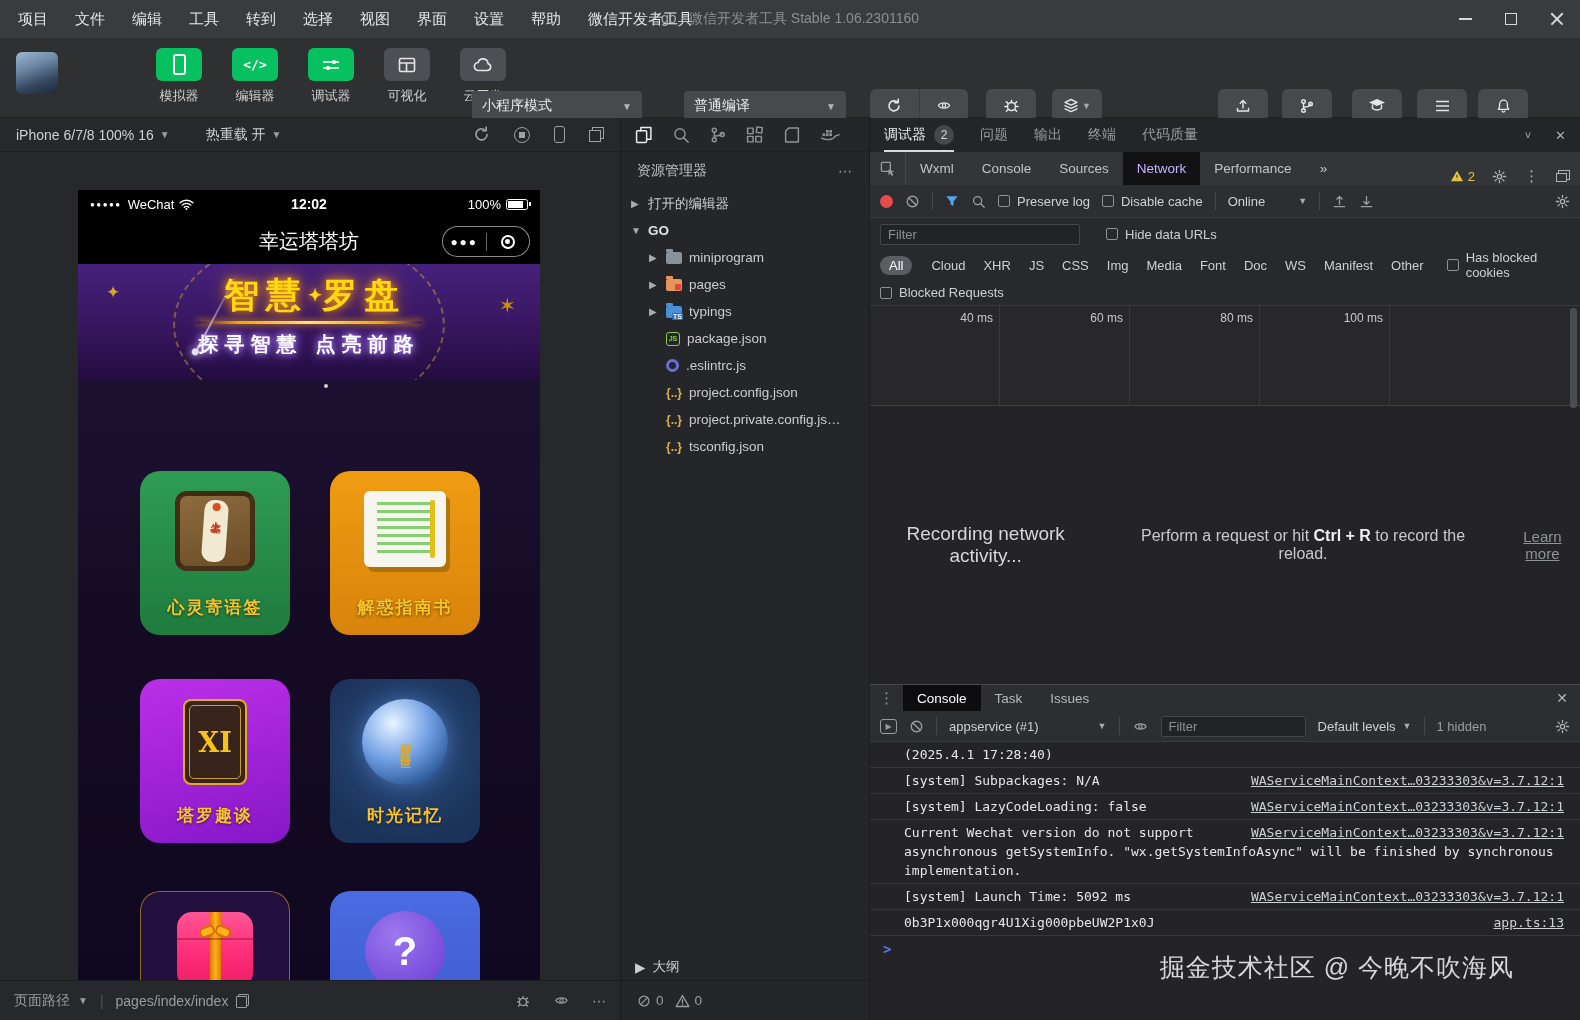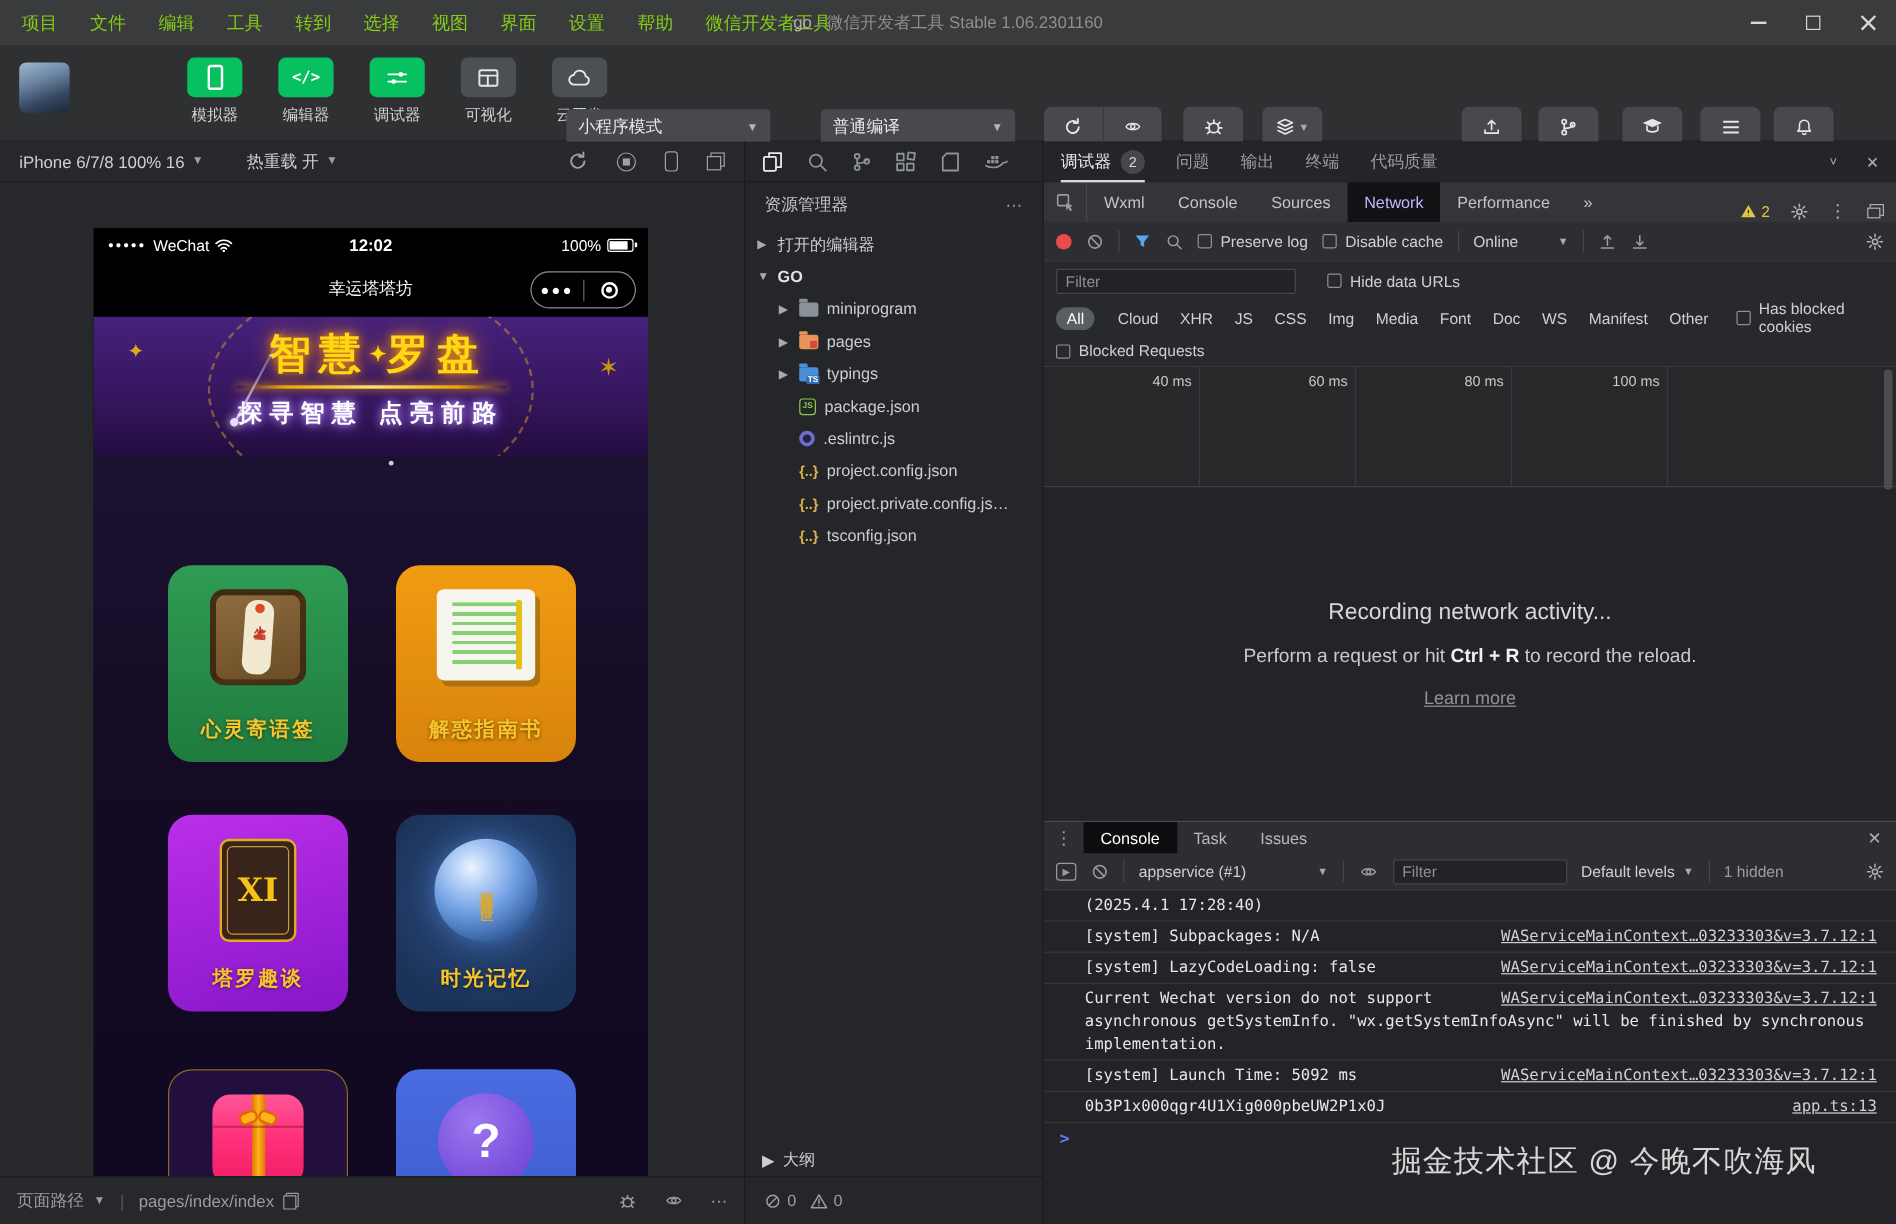--- a/index.html
+++ b/index.html
@@ -3,21 +3,21 @@
 <meta charset="utf-8">
 <style>
   * { margin:0; padding:0; box-sizing:border-box; }
   html,body { width:1580px; height:1020px; overflow:hidden; }
   body { position:relative; background:#242529; font-family:"Liberation Sans",sans-serif; color:#d4d4d6; }
   svg { display:block; }
   .ic-stroke { stroke:#c9cacc; fill:none; stroke-width:1.4; stroke-linecap:round; stroke-linejoin:round; }
 
   
   #titlebar { position:absolute; left:0; top:0; width:1580px; height:38px; background:#3a3b3d; display:flex; align-items:center; }
-  .menus { display:flex; gap:27px; padding-left:18px; font-size:15px; color:#84cc16; }
+  .menus { display:flex; gap:27px; padding-left:18px; font-size:15px; color:#e5e5e5; }
   .menus span { cursor:default; }
   #win-title { position:absolute; left:50%; transform:translateX(-50%); font-size:14px; color:#8d8e90; white-space:nowrap; }
   #win-title .tp { color:#aeaeb0; }
   .winctl { position:absolute; right:0; top:0; height:38px; display:flex; align-items:center; gap:0; }
   .winbtn { width:46px; height:38px; display:flex; align-items:center; justify-content:center; }
   .wmin { width:13px; height:2px; background:#d8d8d8; }
   .wmax { width:12px; height:12px; border:1.6px solid #d8d8d8; }
   .wclose { position:relative; width:14px; height:14px; }
   .wclose::before,.wclose::after { content:""; position:absolute; left:-1px; top:6px; width:16px; height:1.8px; background:#d8d8d8; }
   .wclose::before { transform:rotate(45deg);} .wclose::after { transform:rotate(-45deg);}
@@ -65,21 +65,21 @@
   
   #phone { position:absolute; left:78px; top:72px; width:462px; height:790px; background:#0e0718; overflow:hidden; }
   .p-status { height:28px; background:#000; color:#fff; display:flex; align-items:center; padding:0 12px; font-size:13px; position:relative; }
   .p-status .dots { font-size:8px; letter-spacing:1.5px; margin-right:6px; }
   .p-status .time { position:absolute; left:50%; transform:translateX(-50%); font-weight:bold; font-size:14px; }
   .p-status .rt { margin-left:auto; display:flex; align-items:center; gap:5px; }
   .batt { width:22px; height:11px; border:1.4px solid #fff; border-radius:2.5px; position:relative; }
   .batt::before { content:""; position:absolute; left:1px; top:1px; bottom:1px; width:15px; background:#fff; }
   .batt::after { content:""; position:absolute; right:-4px; top:2.5px; width:2.5px; height:4px; background:#fff; border-radius:0 1px 1px 0; }
   .p-nav { height:46px; background:#000; position:relative; display:flex; align-items:center; justify-content:center; }
-  .p-nav .ttl { color:#fff; font-size:14px;text-align:right; }
+  .p-nav .ttl { color:#fff; font-size:20px;text-align:right; }
   .capsule { position:absolute; right:10px; top:8px; width:88px; height:31px; border:1px solid rgba(255,255,255,.55); border-radius:16px; background:rgba(0,0,0,.25); display:flex; align-items:center; }
   .capsule .dots3 { flex:1; text-align:center; color:#fff; font-size:12px; letter-spacing:2px; }
   .capsule .div { width:1px; height:18px; background:rgba(255,255,255,.4); }
   .capsule .target { flex:1; display:flex; align-items:center; justify-content:center; }
   .capsule .ring { width:14px; height:14px; border:2px solid #fff; border-radius:50%; display:flex; align-items:center; justify-content:center; }
   .capsule .ring i { width:5px; height:5px; background:#fff; border-radius:50%; }
 
   .p-banner { position:relative; height:116px; background:linear-gradient(180deg,#46217c 0%,#38165f 55%,#220d40 100%); overflow:hidden; text-align:center; }
   .b-title { margin-top:8px; font-family:"DejaVu Serif",serif; font-weight:bold; font-size:35px; letter-spacing:7px; color:#ffd813;
     text-shadow:0 0 8px #ff9b00,0 0 20px rgba(255,150,0,.65);padding-left:12px; }
@@ -184,21 +184,21 @@
   .pill { background:#5a5d62; color:#fff; border-radius:10px; padding:2px 9px; margin-right:10px; font-size:13px; }
   .tfilter { padding:0 9px; color:#cfd0d2; }
   #net-types .lblcb { margin-left:14px; }
   #net-blocked { height:26px; background:#28292d; border-bottom:1px solid #3a3b3e; }
 
   #timeline { height:100px; background:#28282b; border-bottom:1px solid #3d3e41; display:flex; }
   .tcell { width:130px; border-right:1px solid #38393c; font-size:12px; color:#c9cacc; text-align:right; padding:5px 6px 0 0; }
   .tcell.first { width:136px; }
   .tfill { flex:1; }
 
-  #net-empty { height:278px; display:flex; flex-direction:column; align-items:center; justify-content:center; gap:17px; }
+  #net-empty { height:278px; display:flex; align-items:center; justify-content:center; gap:17px;text-align:center; }
   #net-empty .t1 { font-size:19px; color:#d6d7d9; }
   #net-empty .t2 { font-size:16px; color:#c9cacc; }
   #net-empty .t2 b { color:#f0f0f1; }
   #net-empty .lm { font-size:15px; color:#8f939a; text-decoration:underline; }
 
   #drawer-head { height:27px; background:#2d2e32; border-top:1px solid #48494c; display:flex; align-items:center; font-size:13.5px; color:#b8b9bb; }
   #drawer-head .vd { padding:0 9px; color:#9a9b9d; }
   .dtab3 { height:27px; display:flex; align-items:center; padding:0 14px; }
   .dtab3.active { background:#0d0d0f; color:#fff; }
   #drawer-head .x { margin-left:auto; padding-right:12px; color:#b0b1b3; font-size:14px; }

